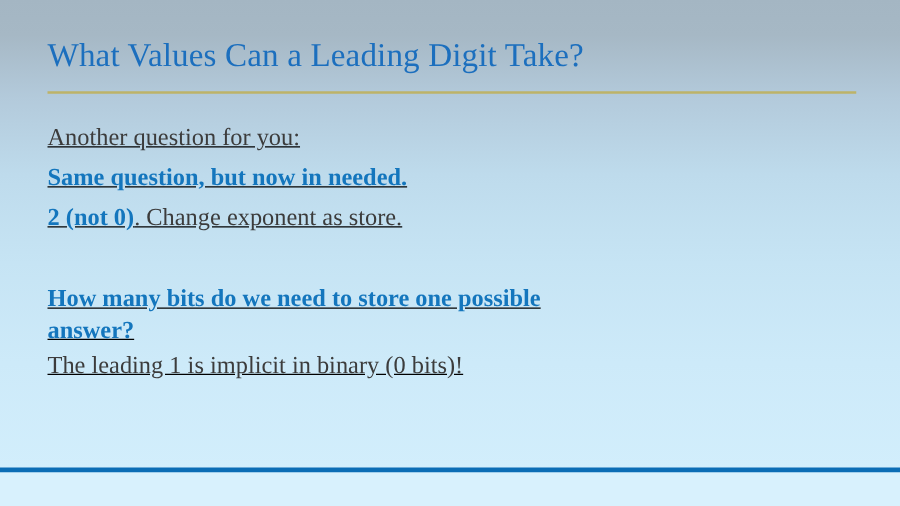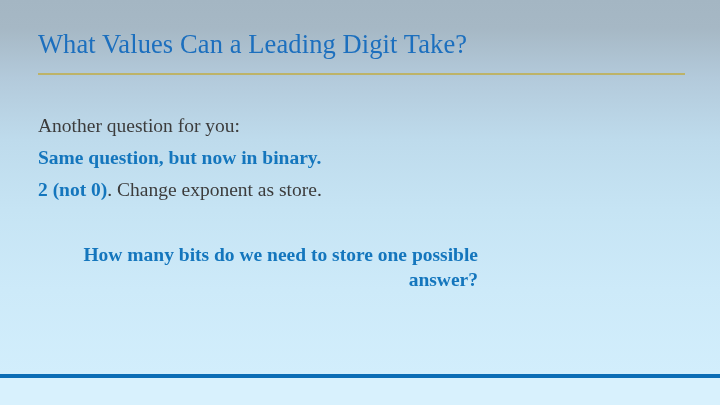--- a/index.html
+++ b/index.html
@@ -51,35 +51,35 @@
     top: 73px;
     width: 647px;
     height: 2.4px;
     background: #bdb368;
   }
 
   
   #body-area {
     position: absolute;
     left: 38px;
-    top: 110px;
+    top: 95px;
     width: 650px;
+    text-decoration: underline;
   }
   .body-line {
     font-family: "Liberation Serif", "DejaVu Serif", serif;
     font-size: 19.5px;
     line-height: 32px;
     color: #3c3c3c;
     white-space: nowrap;
   }
   .body-line.wrap {
     white-space: normal;
     width: 440px;
     line-height: 25px;
-    text-align: right;
   }
   .bold-blue {
     font-weight: bold;
     color: #1476bd;
   }
   .spacer {
     height: 36px;
   }
 
   
@@ -107,29 +107,30 @@
 
   <div id="title-area">
     <div id="page-title">What Values Can a Leading Digit Take?</div>
   </div>
   <div id="title-rule"></div>
 
   <div id="body-area">
 
     <div class="body-line">Another question for you:</div>
 
-    <div class="body-line bold-blue">Same question, but now in binary.</div>
+    <div class="body-line bold-blue">Same question, but now in needed.</div>
 
     <div class="body-line"><span class="bold-blue">2 (not 0)</span><span>.  Change exponent as store.</span></div>
 
     <div class="spacer"></div>
 
 
     <div class="body-line wrap bold-blue">How many bits do we need to store one possible answer?</div>
 
+    <div class="body-line">The leading 1 is implicit in binary (0 bits)!</div>
 
   </div>
 
   <div id="footer-rule"></div>
   <div id="footer-strip">
     
     
     
   </div>
 

